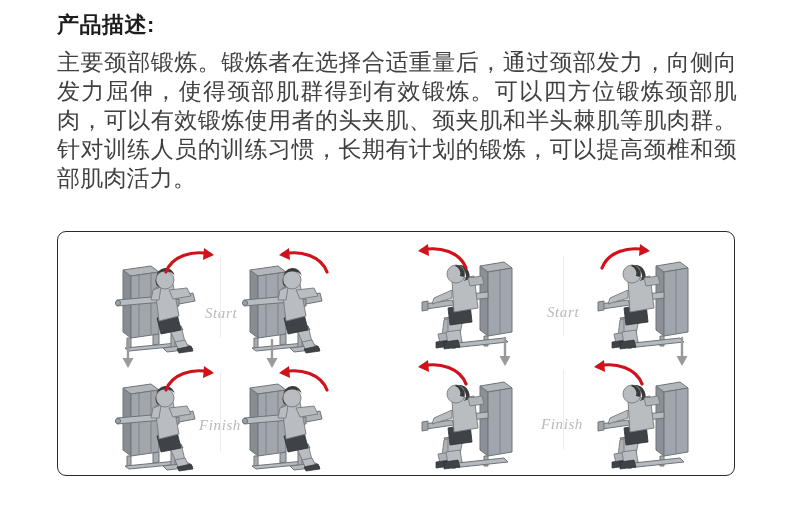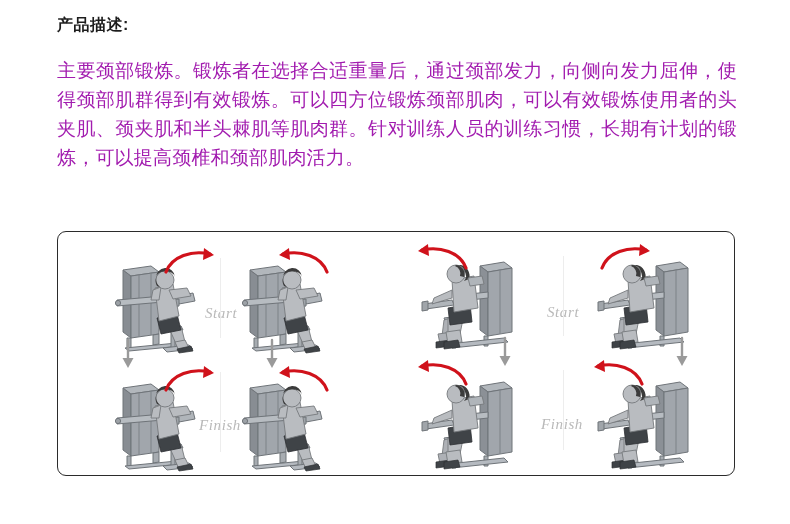--- a/index.html
+++ b/index.html
@@ -22,32 +22,32 @@
   }
 
   
   .text-block {
     position: absolute;
     left: 57px;
     top: 8px;
     width: 690px;
   }
   .section-title {
-    font-size: 16px;
+    font-size: 22px;
     font-weight: bold;
     color: #1d1d1d;
     letter-spacing: 0.5px;
     line-height: 34px;
-    margin: 0 0 14px 0;
+    margin: 0 0 6px 0;
     white-space: nowrap;
   }
   .body-text {
-    font-size: 19px;
+    font-size: 23px;
     line-height: 29px;
-    color: #a21caf;
+    color: #404040;
     margin: 0;
     width: 680px;
     letter-spacing: 0.2px;
     text-align: justify;
     text-justify: inter-character;
   }
 
   
   .illus-panel {
     position: absolute;

